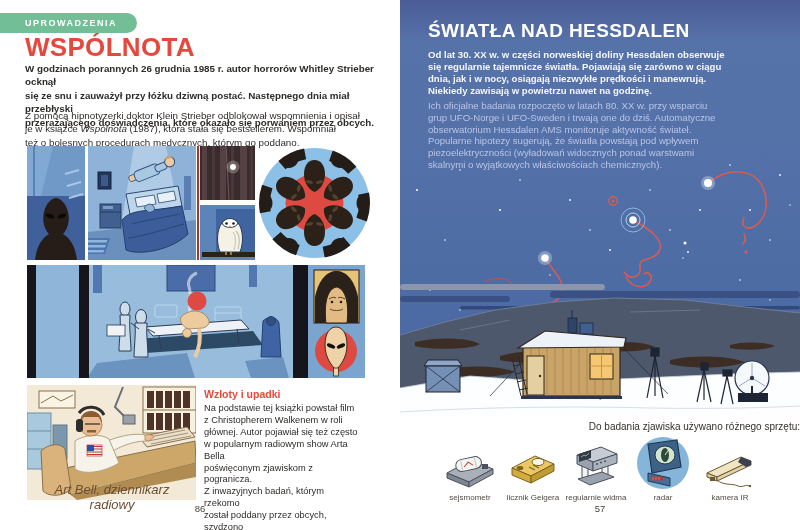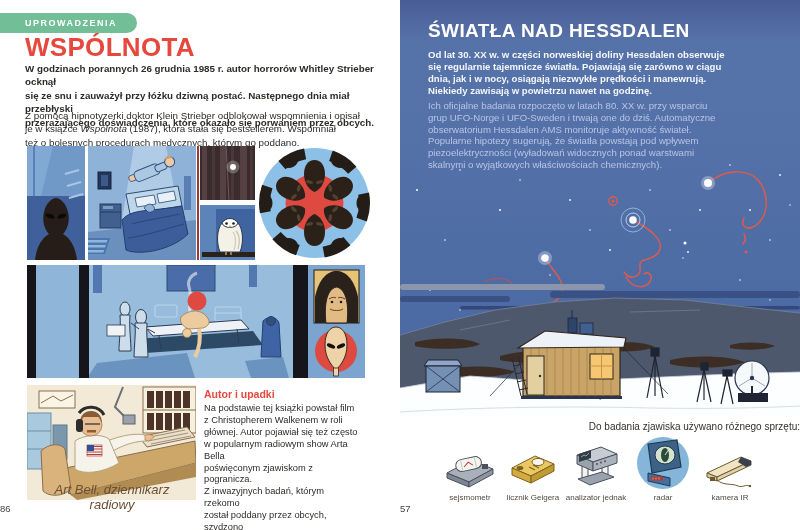--- a/index.html
+++ b/index.html
@@ -15,21 +15,21 @@
   .l-title { position:absolute; left:25px; top:32px; font-size:26px; font-weight:bold; letter-spacing:0.3px; }
   .l-intro { position:absolute; left:25px; top:62px; width:374px; font-size:9.8px; font-weight:bold;
              color:#2e2c29; line-height:13.4px; white-space:pre-line; }
   .l-body  { position:absolute; left:25px; top:103px; width:374px; font-size:9.8px;
              color:#2e2c29; line-height:13.4px; white-space:pre-line;margin-top:6px; }
   .sidebar { position:absolute; left:204px; top:388px; width:155px; }
   .sidebar h3 { font-size:10.5px; font-weight:bold; margin:0 0 3px 0; }
   .sidebar p { font-size:9.3px; line-height:11.9px; color:#2e2c29; white-space:pre-line; }
   .artbell-caption { position:absolute; left:32px; top:482px; width:160px; text-align:center;
                      font-size:13px; font-style:italic; color:#6b4f33; z-index:3; }
-  .pagenum { position:absolute; top:503px; left:0; width:400px; 
+  .pagenum { position:absolute; top:503px; left:0; width:400px; text-align:center;
              font-size:9.5px; color:#46433e; }
 
   
   .panel { position:absolute; display:block; }
   #panelA { left:27px; top:146px; width:58px; height:114px; }
   #panelB { left:88px; top:146px; width:108px; height:114px; }
   #redstrip { position:absolute; left:196.5px; top:146px; width:2.5px; height:114px; background:#9c3b33; }
   #panelC { left:200px; top:146px; width:55px; height:54px; }
   #panelD { left:200px; top:205px; width:55px; height:55px; }
   #mandala { left:257px; top:146px; width:115px; height:114px; }
@@ -294,21 +294,21 @@
       <circle cx="64" cy="40" r="11" fill="#eabd92" stroke="#a87848" stroke-width="0.8"></circle>
       <path d="M53,38 C53,30 58,26 64,26 C70,26 75,30 75,38 L72,32 L56,32 Z" fill="#8a5c34"></path>
       <path d="M52,28 C58,20 72,20 77,30" stroke="#2c2c2c" stroke-width="3" fill="none"></path>
       <rect x="49" y="34" width="7" height="13" rx="3" fill="#2c2c2c"></rect>
       <line x1="58" y1="39" x2="73" y2="39" stroke="#4a4a4a" stroke-width="1.5"></line>
       <rect x="60" y="45" width="9" height="2.5" fill="#8a5c34"></rect>
     </svg>
     <div class="artbell-caption">Art Bell, dziennikarz radiowy</div>
 
     <div class="sidebar">
-      <h3 style="color:#e6483d">Autor i upadki</h3>
+      <h3 style="color:#e6483d">Wzloty i upadki</h3>
       <p><span>Na podstawie tej książki powstał film
 z Christopherem Walkenem w roli
 głównej. Autor pojawiał się też często
 w popularnym radiowym show Arta Bella
 poświęconym zjawiskom z pogranicza.
 Z inwazyjnych badań, którym rzekomo
 został poddany przez obcych, szydzono
 jednak w serialu animowanym </span></p>
     </div>
 
@@ -515,21 +515,21 @@
           <polygon points="9,13 25,20 25,29 9,22" fill="#9aa2ae" stroke="#4a505c"></polygon>
           <polygon points="25,20 49,12 49,21 25,29" fill="#aab2bc" stroke="#4a505c"></polygon>
           <polygon points="11,12 23,8 23,16 11,20" fill="#343b48"></polygon>
           <path d="M13,15 L16,13 L18,14 L21,11" stroke="#8fd0a0" stroke-width="0.8" fill="none"></path>
           <g fill="#4a505c">
               <circle cx="29" cy="22" r="1"></circle>
               <circle cx="33" cy="20.6" r="1"></circle>
               <circle cx="37" cy="19.2" r="1"></circle>
             </g>
         </svg>
-        <div class="lbl">analizator jednak</div>
+        <div class="lbl">regularnie widma</div>
       </div>
       <div class="equip wide">
         <svg width="62" height="54" viewBox="0 0 62 54">
           <circle cx="31" cy="27" r="26" fill="#85b6da"></circle>
           <polygon points="16,8 45,4 49,31 20,37" fill="#3d6286" stroke="#1d3a55" stroke-width="1.2"></polygon>
           <ellipse cx="33" cy="19" rx="10" ry="9" fill="#d5e4cc" stroke="#1d3a55"></ellipse>
           <ellipse cx="33" cy="19" rx="4" ry="7" fill="#2c4a3a"></ellipse>
           <line x1="33" y1="19" x2="37" y2="13" stroke="#d5e4cc"></line>
           <polygon points="16,37 38,42 38,50 16,45" fill="#466e9c" stroke="#1d3a55"></polygon>
           <rect x="19" y="40.5" width="12" height="4" fill="#b03a2e"></rect>

